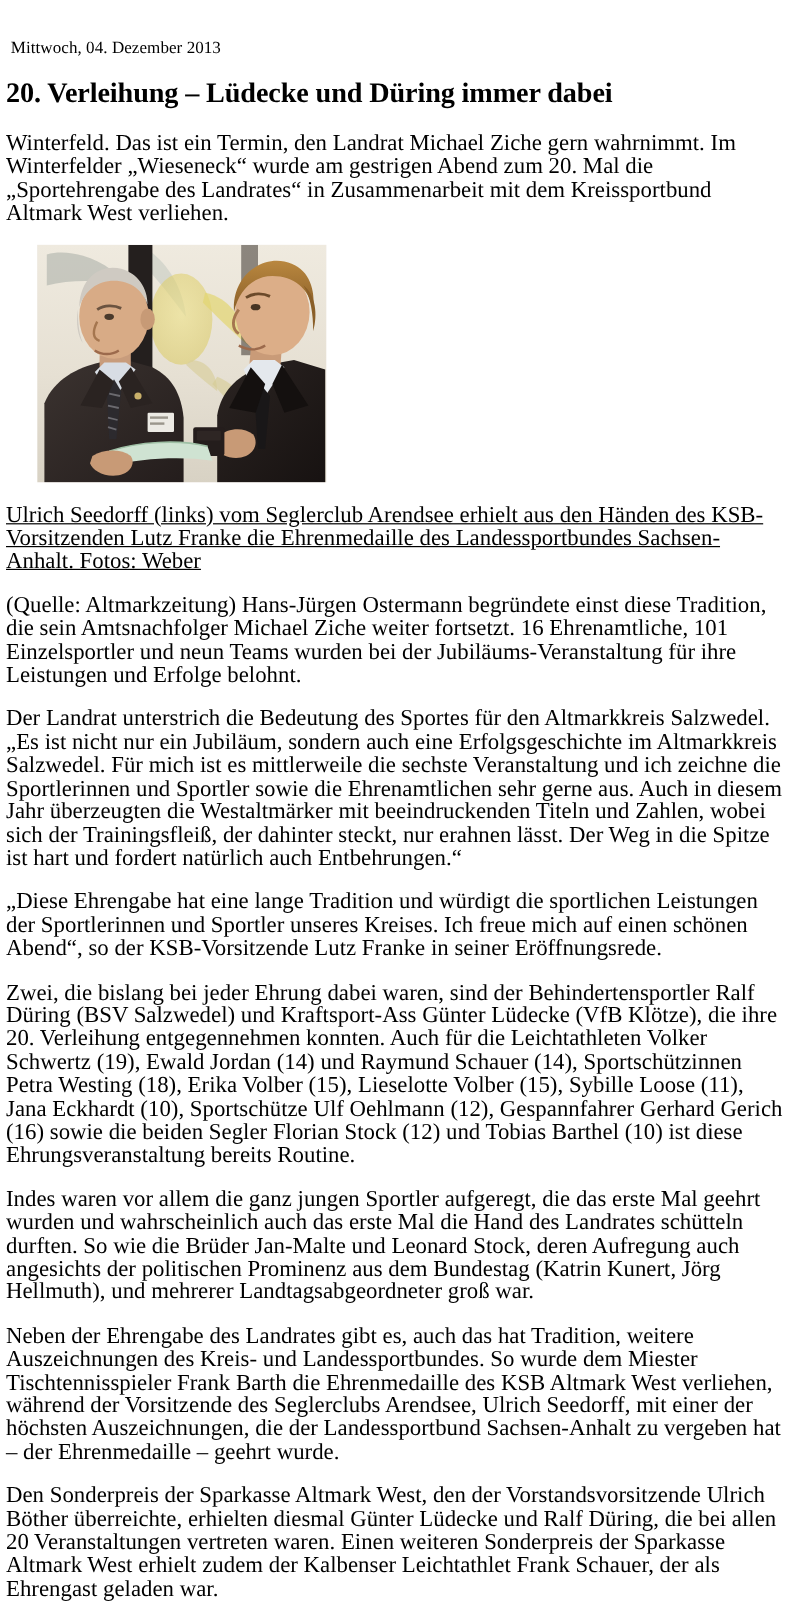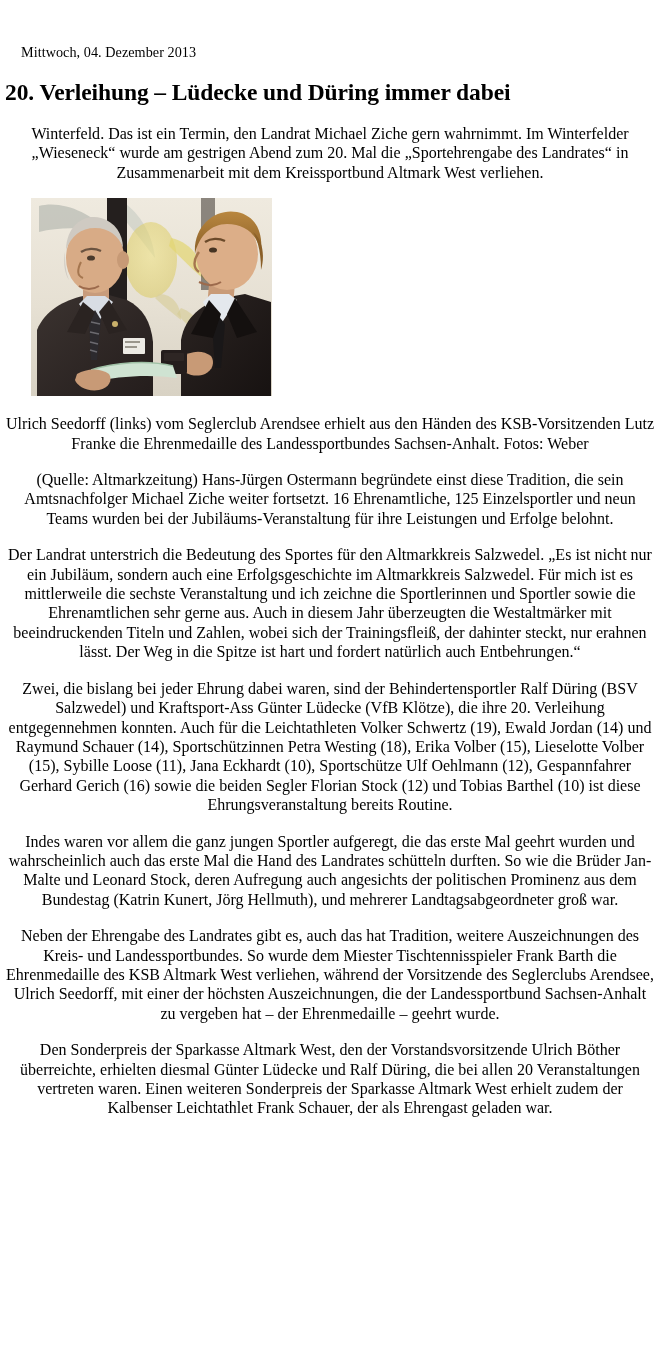--- a/index.html
+++ b/index.html
@@ -20,36 +20,36 @@
     width: 660px;
     height: 1345px;
     position: relative;
     box-sizing: border-box;
     padding: 0 5px 0 5px;
   }
   .date-line {
     font-size: 14.2px;
     line-height: 19px;
     padding-top: 27px;
-    margin: 16px;
+    margin: 4px;
     letter-spacing: 0.05px;
   }
   .headline {
     font-size: 23.5px;
     font-weight: bold;
     line-height: 28px;
     margin: 14px 0 16px 0;
     letter-spacing: -0.1px;
     white-space: nowrap;
   }
   .body-text {
-    font-size: 16px;
+    font-size: 19px;
     line-height: 19.4px;
     margin: 17px 0 0 0;
-    text-align: center;
+    text-align: left;
     letter-spacing: 0.01px;
   }
   .body-text.lead {
     margin-top: 18px;
   }
   .figure {
     margin: 16px 0 0 26px;
     width: 241px;
     height: 198px;
     position: relative;
@@ -59,20 +59,21 @@
     width: 241px;
     height: 198px;
     display: block;
     position: relative;
     overflow: hidden;
     background: #efece6;
   }
   .photo svg { display: block; }
   .caption {
     margin-top: 18px;
+    text-decoration: underline;
   }
 </style>
 </head>
 <body>
 
 <div class="page">
 
   <p class="date-line">Mittwoch, 04. Dezember 2013</p>
 
   <h1 class="headline">20. Verleihung – Lüdecke und Düring immer dabei</h1>
@@ -191,24 +192,25 @@
           <path d="M46 176 C56 170 70 170 78 176 C82 182 78 190 68 192 C56 194 46 188 44 182 Z" fill="#c89a76"></path>
         </g>
 
         <rect x="0" y="0" width="241" height="198" fill="none"></rect>
       </svg>
     </div>
   </div>
 
   <p class="body-text caption">Ulrich Seedorff (links) vom Seglerclub Arendsee erhielt aus den Händen des KSB-Vorsitzenden Lutz Franke die Ehrenmedaille des Landessportbundes Sachsen-Anhalt. Fotos: Weber</p>
 
-  <p class="body-text">(Quelle: Altmarkzeitung) Hans-Jürgen Ostermann begründete einst diese Tradition, die sein Amtsnachfolger Michael Ziche weiter fortsetzt. 16 Ehrenamtliche, 125 Einzelsportler und neun Teams wurden bei der Jubiläums-Veranstaltung für ihre Leistungen und Erfolge belohnt.</p>
+  <p class="body-text">(Quelle: Altmarkzeitung) Hans-Jürgen Ostermann begründete einst diese Tradition, die sein Amtsnachfolger Michael Ziche weiter fortsetzt. 16 Ehrenamtliche, 101 Einzelsportler und neun Teams wurden bei der Jubiläums-Veranstaltung für ihre Leistungen und Erfolge belohnt.</p>
 
   <p class="body-text">Der Landrat unterstrich die Bedeutung des Sportes für den Altmarkkreis Salzwedel. „Es ist nicht nur ein Jubiläum, sondern auch eine Erfolgsgeschichte im Altmarkkreis Salzwedel. Für mich ist es mittlerweile die sechste Veranstaltung und ich zeichne die Sportlerinnen und Sportler sowie die Ehrenamtlichen sehr gerne aus. Auch in diesem Jahr überzeugten die Westaltmärker mit beeindruckenden Titeln und Zahlen, wobei sich der Trainingsfleiß, der dahinter steckt, nur erahnen lässt. Der Weg in die Spitze ist hart und fordert natürlich auch Entbehrungen.“</p>
 
+  <p class="body-text">„Diese Ehrengabe hat eine lange Tradition und würdigt die sportlichen Leistungen der Sportlerinnen und Sportler unseres Kreises. Ich freue mich auf einen schönen Abend“, so der KSB-Vorsitzende Lutz Franke in seiner Eröffnungsrede.</p>
 
   <p class="body-text">Zwei, die bislang bei jeder Ehrung dabei waren, sind der Behindertensportler Ralf Düring (BSV Salzwedel) und Kraftsport-Ass Günter Lüdecke (VfB Klötze), die ihre 20. Verleihung entgegennehmen konnten. Auch für die Leichtathleten Volker Schwertz (19), Ewald Jordan (14) und Raymund Schauer (14), Sportschützinnen Petra Westing (18), Erika Volber (15), Lieselotte Volber (15), Sybille Loose (11), Jana Eckhardt (10), Sportschütze Ulf Oehlmann (12), Gespannfahrer Gerhard Gerich (16) sowie die beiden Segler Florian Stock (12) und Tobias Barthel (10) ist diese Ehrungsveranstaltung bereits Routine.</p>
 
   <p class="body-text">Indes waren vor allem die ganz jungen Sportler aufgeregt, die das erste Mal geehrt wurden und wahrscheinlich auch das erste Mal die Hand des Landrates schütteln durften. So wie die Brüder Jan-Malte und Leonard Stock, deren Aufregung auch angesichts der politischen Prominenz aus dem Bundestag (Katrin Kunert, Jörg Hellmuth), und mehrerer Landtagsabgeordneter groß war.</p>
 
   <p class="body-text">Neben der Ehrengabe des Landrates gibt es, auch das hat Tradition, weitere Auszeichnungen des Kreis- und Landessportbundes. So wurde dem Miester Tischtennisspieler Frank Barth die Ehrenmedaille des KSB Altmark West verliehen, während der Vorsitzende des Seglerclubs Arendsee, Ulrich Seedorff, mit einer der höchsten Auszeichnungen, die der Landessportbund Sachsen-Anhalt zu vergeben hat – der Ehrenmedaille – geehrt wurde.</p>
 
   <p class="body-text">Den Sonderpreis der Sparkasse Altmark West, den der Vorstandsvorsitzende Ulrich Böther überreichte, erhielten diesmal Günter Lüdecke und Ralf Düring, die bei allen 20 Veranstaltungen vertreten waren. Einen weiteren Sonderpreis der Sparkasse Altmark West erhielt zudem der Kalbenser Leichtathlet Frank Schauer, der als Ehrengast geladen war.</p>
 
 

